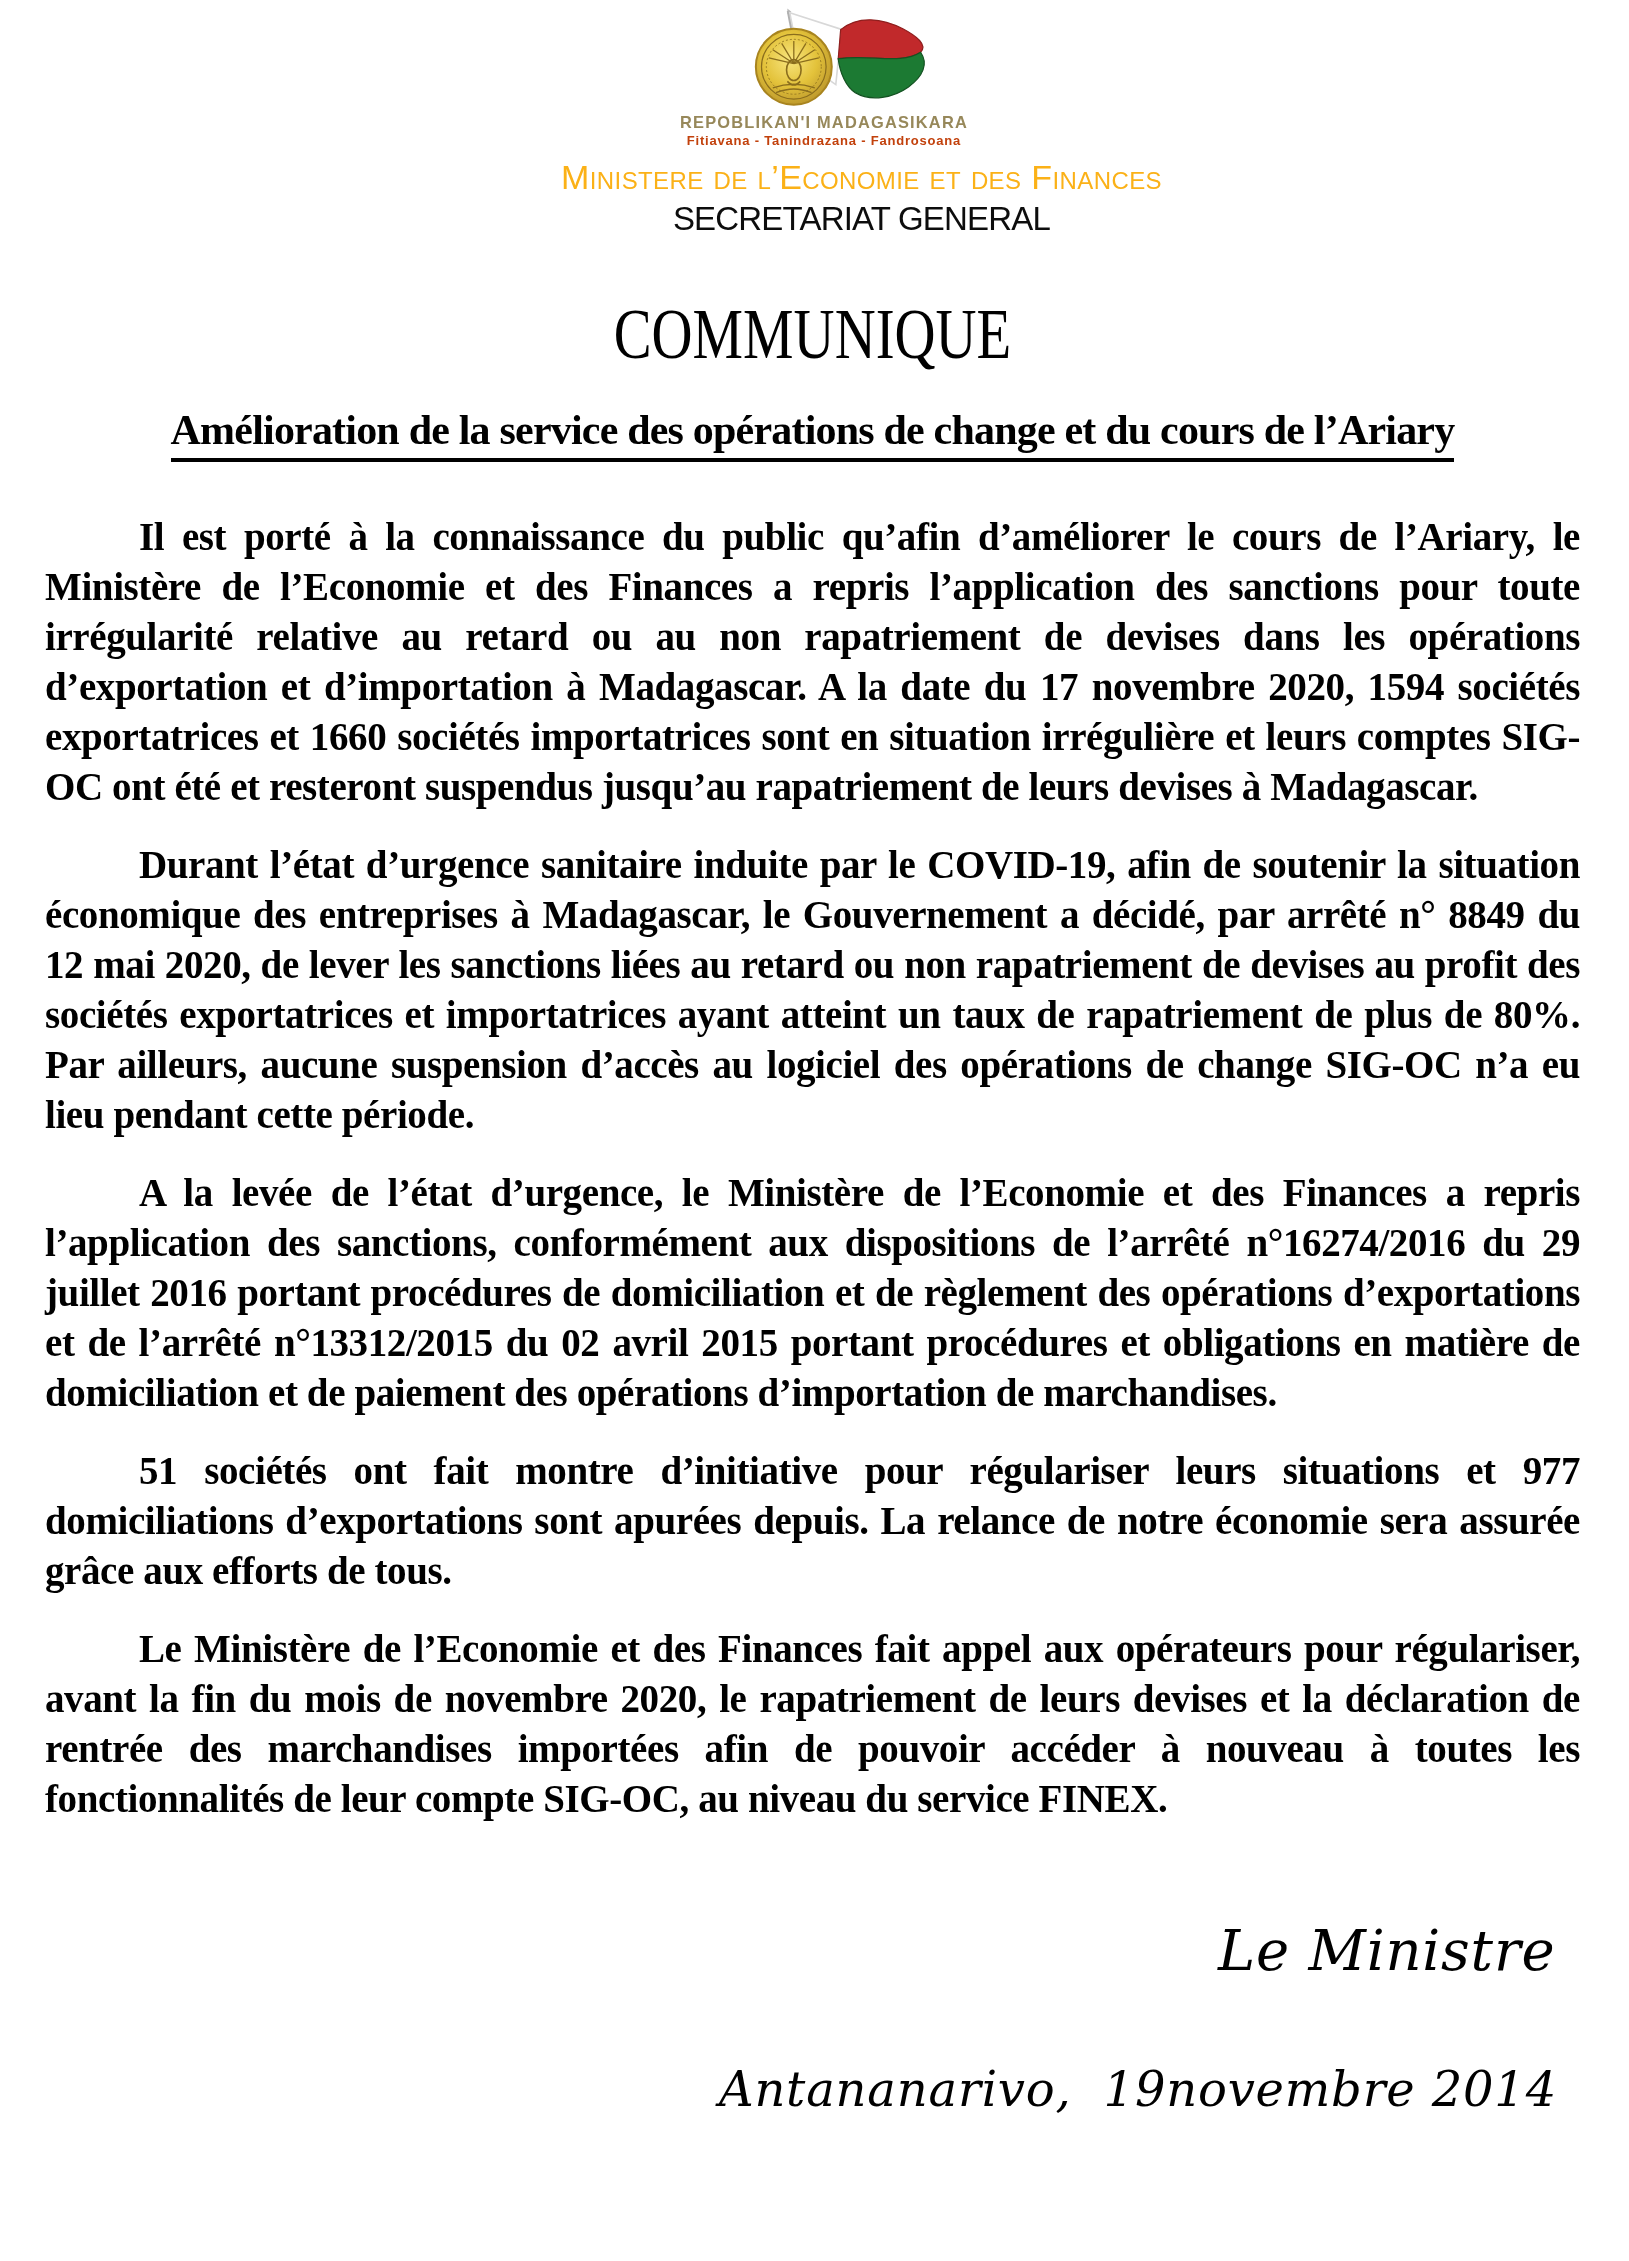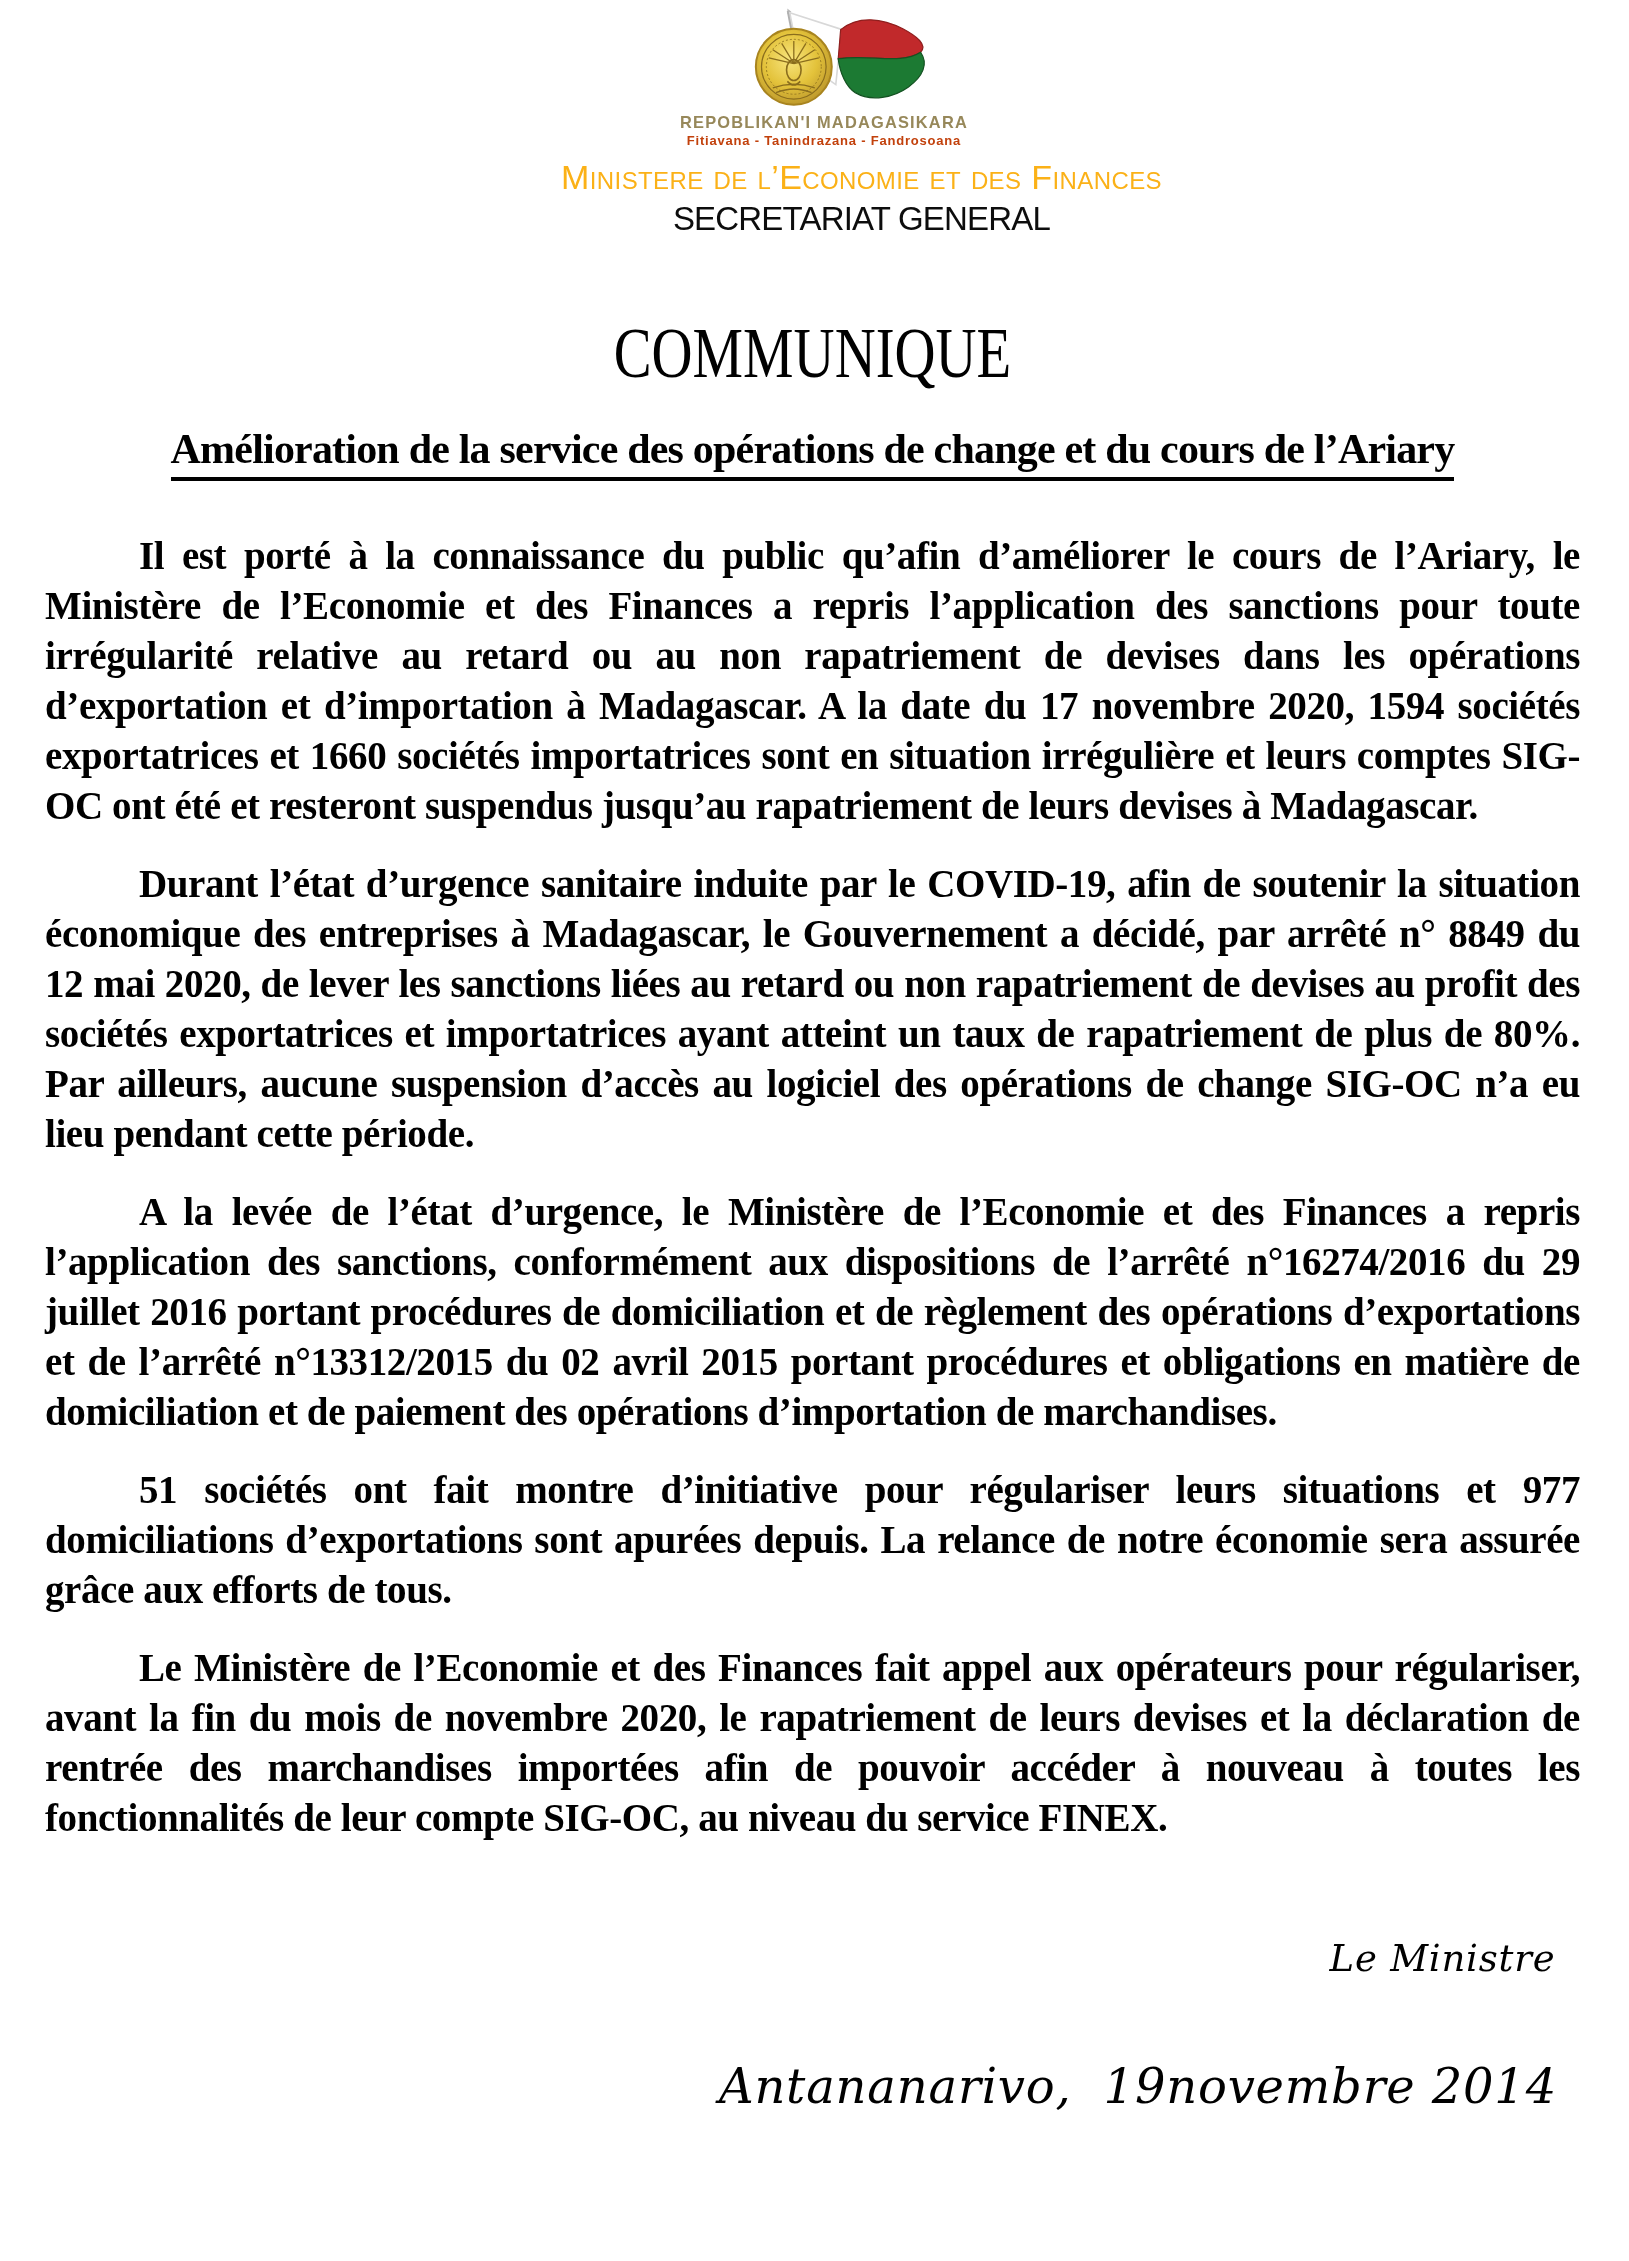--- a/index.html
+++ b/index.html
@@ -43,21 +43,21 @@
   .secretariat{
     margin-top:3.3px;
     transform:translateX(49px);
     font-family:"Liberation Sans", sans-serif;
     font-size:33px;
     letter-spacing:-0.8px;
     color:#0d0d0d;
   }
   
   .doc-title{
-    margin:76px 0 0 0;
+    margin:57px 0 0 0;
     font-weight:normal;
     font-size:71px;
     line-height:1.1;
     text-align:center;
   }
   .doc-title span{display:inline-block;transform:scaleX(0.8);transform-origin:center;}
   .doc-subject{
     margin:33px 0 0 0;
     text-align:center;
     font-size:42px;
@@ -81,21 +81,21 @@
     text-align:justify;
     text-indent:94px;
   }
   
   .signatory{
     margin-top:94px;
     text-align:right;
     padding-right:24.6px;
     font-family:"DejaVu Serif", serif;
     font-style:italic;
-    font-size:37px;
+    font-size:56px;
     letter-spacing:0.8px;
   }
   .place-date{
     margin-top:78px;
     text-align:right;
     padding-right:23px;
     font-family:"DejaVu Serif", serif;
     font-style:italic;
     font-size:48px;
     letter-spacing:0.8px;

